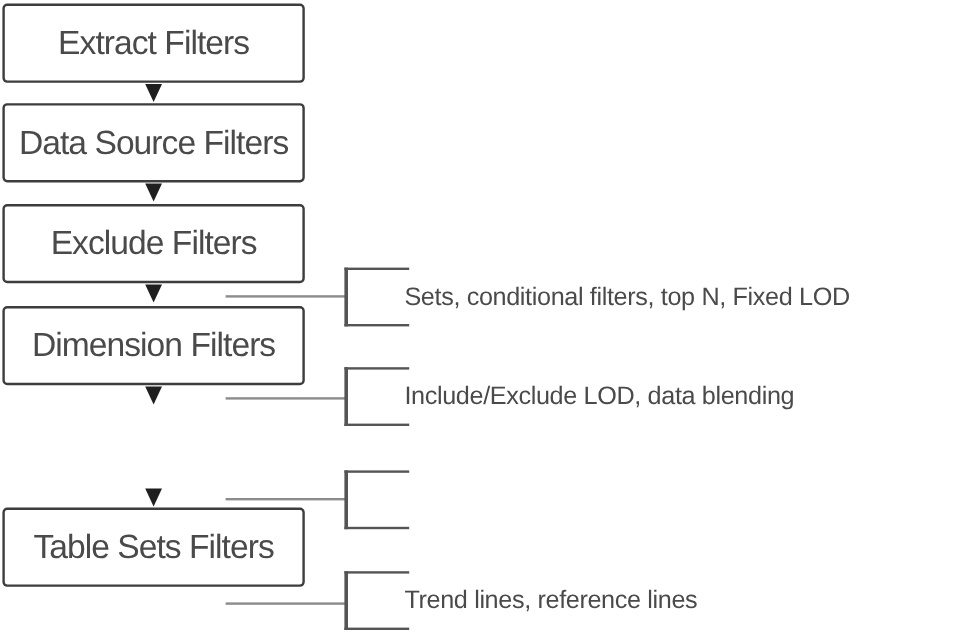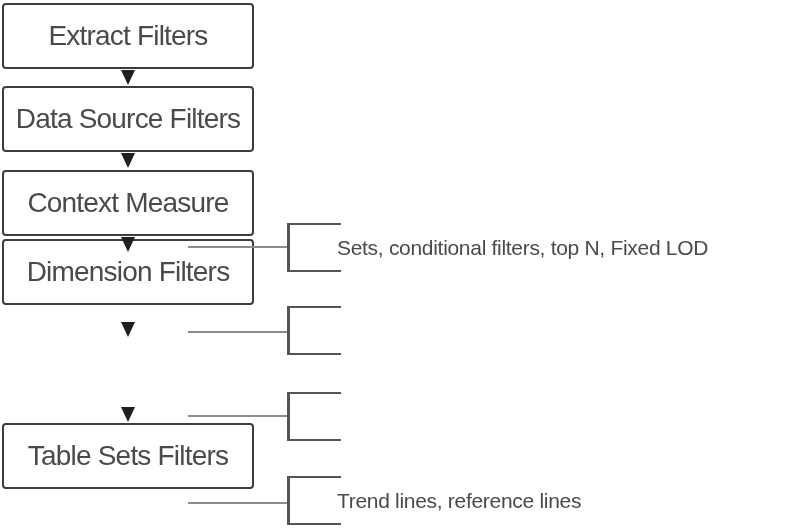--- a/index.html
+++ b/index.html
@@ -76,23 +76,23 @@
 
 <div class="canvas">
 
   <div class="flowbox" style="top:3px">
     <span>Extract Filters</span>
   </div>
   <div class="flowbox" style="top:86px">
     <span>Data Source Filters</span>
   </div>
   <div class="flowbox" style="top:170px">
-    <span>Context Measure</span>
+    <span>Exclude Filters</span>
   </div>
-  <div class="flowbox" style="top:239px">
+  <div class="flowbox" style="top:255px">
     <span>Dimension Filters</span>
   </div>
   <div class="flowbox" style="top:423px">
     <span>Table Sets Filters</span>
   </div>
 
   <div class="down-arrow" style="top:70px"></div>
   <div class="down-arrow" style="top:153px"></div>
   <div class="down-arrow" style="top:237px"></div>
   <div class="down-arrow" style="top:322px"></div>
@@ -102,15 +102,16 @@
   <div class="connector" style="top:331px"></div>
   <div class="connector" style="top:415px"></div>
   <div class="connector" style="top:502px"></div>
 
   <div class="bracket" style="top:223px"></div>
   <div class="bracket" style="top:306px"></div>
   <div class="bracket" style="top:392px"></div>
   <div class="bracket" style="top:476px"></div>
 
   <div class="annotation" style="top:232px">Sets, conditional filters, top N, Fixed LOD</div>
+  <div class="annotation" style="top:315px">Include/Exclude LOD, data blending</div>
   <div class="annotation" style="top:485px">Trend lines, reference lines</div>
 
 </div>
 
 </body></html>

